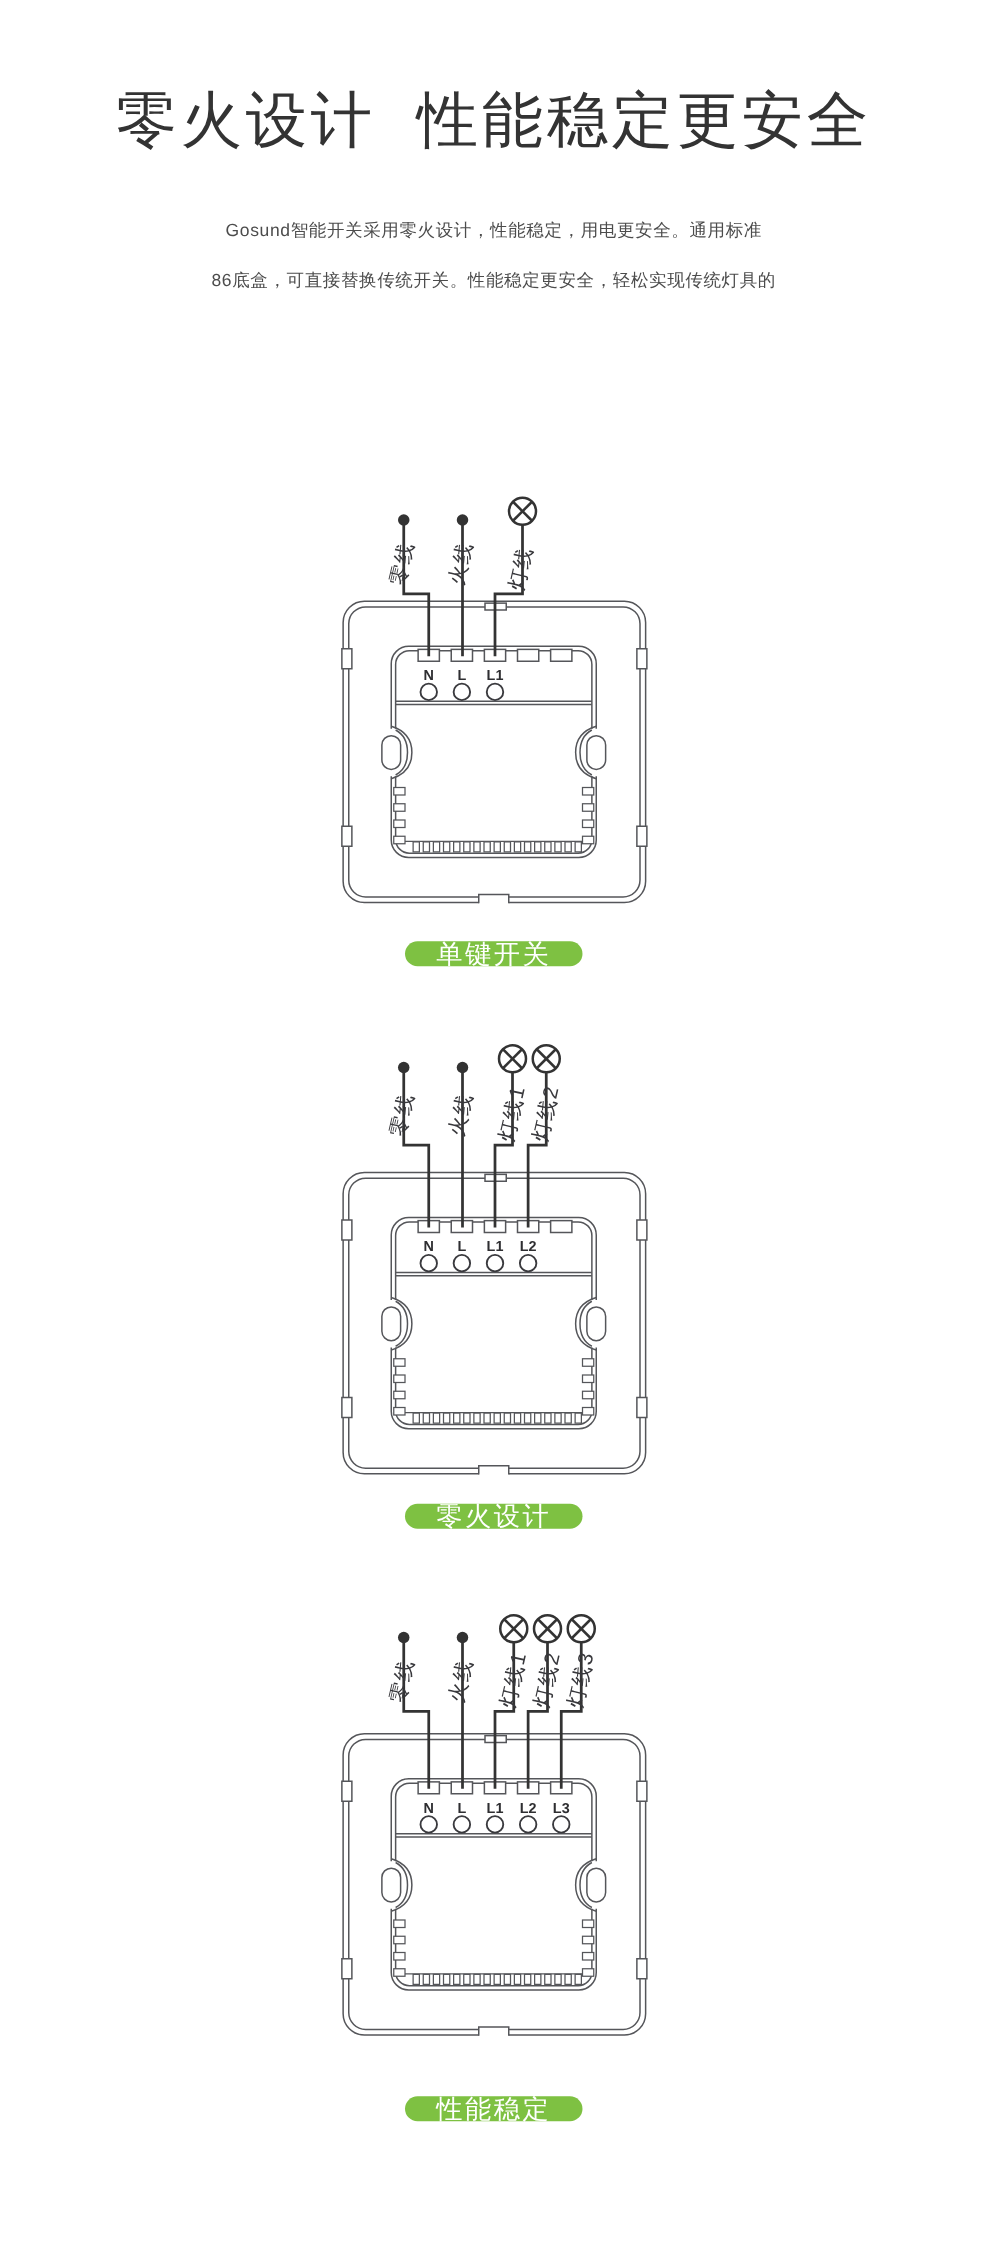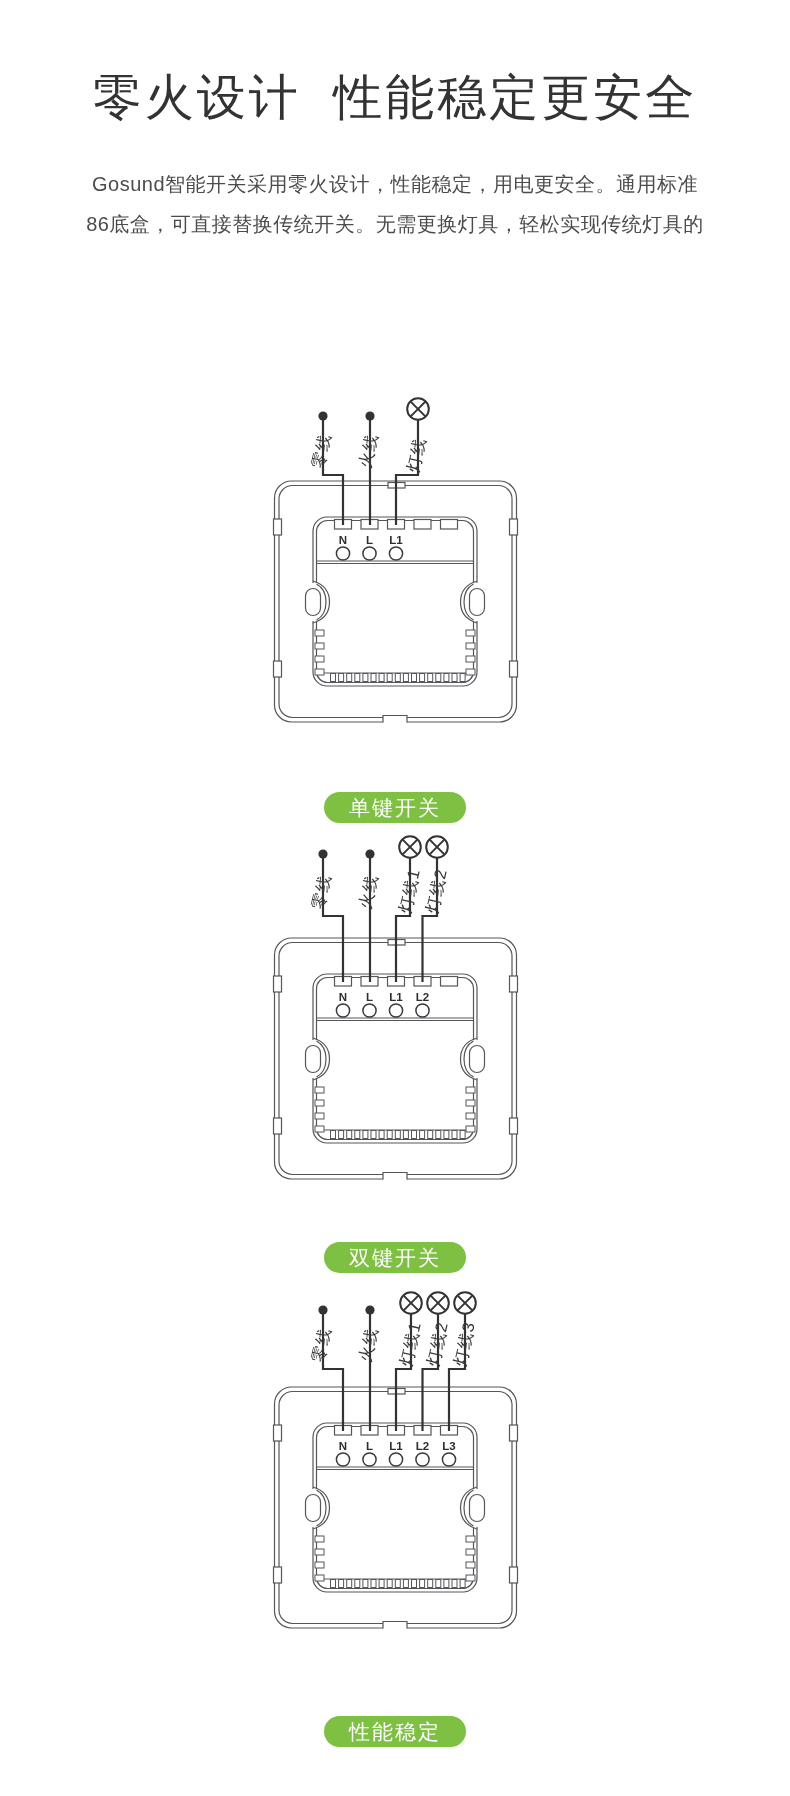--- a/index.html
+++ b/index.html
@@ -2,43 +2,43 @@
 <html style="--accent-green: #7ec142; --title-color: #333333; --body-color: #4c4c4c;"><head>
 <meta charset="utf-8">
 <style>
   html,body{margin:0;padding:0;background:#fff;}
   #page{position:relative;width:790px;height:1796px;background:#fff;overflow:hidden;
         font-family:"Liberation Sans","DejaVu Sans",sans-serif;}
   .title{position:absolute;top:68px;left:0;width:790px;text-align:center;
          font-size:49px;font-weight:500;color:var(--title-color,#333);
          letter-spacing:3px;word-spacing:16px;line-height:1.2;}
   .intro{position:absolute;top:164px;left:30px;width:730px;text-align:center;
-         font-size:20px;color:var(--body-color,#4c4c4c);letter-spacing:0.5px;}
+         font-size:14px;color:var(--body-color,#4c4c4c);letter-spacing:0.5px;}
   .intro .line{line-height:40px;}
   .diagram{position:absolute;left:185px;width:420px;}
   .diagram.d0{top:396px;height:332px;}
   .diagram.d1{top:834px;height:349px;}
   .diagram.d2{top:1290px;height:342px;}
-  .badge{position:absolute;left:324px;width:142px;height:31px;border-radius:18px;
+  .badge{position:absolute;left:324px;width:142px;height:20px;border-radius:18px;
          background:var(--accent-green,#7ec142);color:#fff;display:flex;
-         align-items:center;justify-content:center;font-size:21px;letter-spacing:2px;margin-top:39px;}
+         align-items:center;justify-content:center;font-size:21px;letter-spacing:2px;}
   .badge.b0{top:753px;}
   .badge.b1{top:1203px;}
   .badge.b2{top:1677px;}
   svg text{font-family:"Liberation Sans","DejaVu Sans",sans-serif;}
 </style>
 </head>
 <body>
 
 <div id="page">
   <div class="title">零火设计 性能稳定更安全</div>
 
   <div class="intro">
     <div class="line">Gosund智能开关采用零火设计，性能稳定，用电更安全。通用标准</div>
-    <div class="line">86底盒，可直接替换传统开关。无需更换灯具，轻松实现传统灯具的</div>
+    <div class="line">86底盒，可直接替换传统开关。性能稳定更安全，轻松实现传统灯具的</div>
   </div>
 
   <div class="diagram d0" id="diagram-0"><svg viewBox="0 0 420 332" width="420" height="332">
         <g stroke="#55565a" stroke-width="1.2" fill="none">
           <rect x="89.5" y="85" width="242" height="241" rx="17"></rect>
           <rect x="94" y="89.5" width="233" height="232" rx="13.5"></rect>
           <rect x="203" y="86.5" width="17" height="5.5" fill="#fff"></rect>
           <rect x="88.5" y="123" width="8" height="16" fill="#fff"></rect>
           <rect x="324.5" y="123" width="8" height="16" fill="#fff"></rect>
           <rect x="88.5" y="265" width="8" height="16" fill="#fff"></rect>
@@ -305,15 +305,15 @@
           </g>
         </g>
         <text x="138" y="73" transform="rotate(-77 138 73)" font-size="16.5" fill="#38383c" letter-spacing="1">零线</text>
         <text x="185" y="73" transform="rotate(-77 185 73)" font-size="16.5" fill="#38383c" letter-spacing="1">火线</text>
         <text x="226" y="77" transform="rotate(-77 226 77)" font-size="16.5" fill="#38383c" letter-spacing="1">灯线1</text>
         <text x="253" y="77" transform="rotate(-77 253 77)" font-size="16.5" fill="#38383c" letter-spacing="1">灯线2</text>
         <text x="280" y="77" transform="rotate(-77 280 77)" font-size="16.5" fill="#38383c" letter-spacing="1">灯线3</text>
       </svg></div>
 
   <div class="badge b0">单键开关</div>
-  <div class="badge b1">双键开关</div>
+  <div class="badge b1">零火设计</div>
   <div class="badge b2">性能稳定</div>
 </div>
 
 </body></html>

